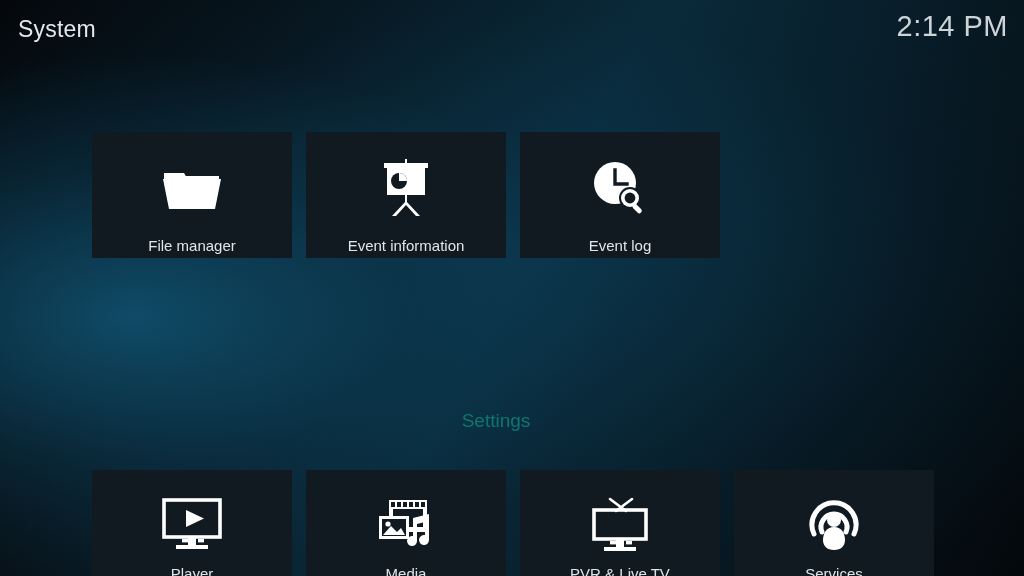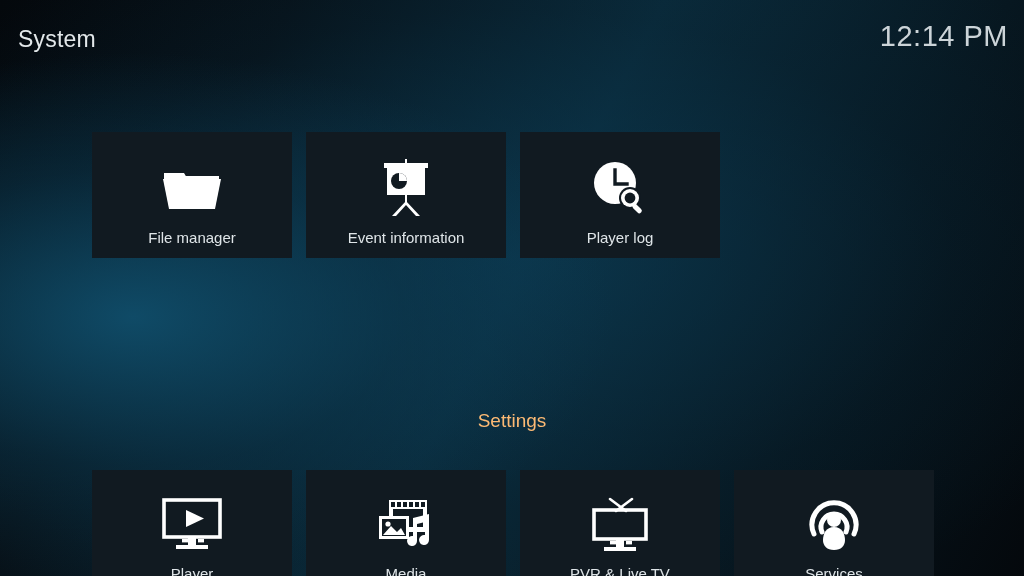--- a/index.html
+++ b/index.html
@@ -21,34 +21,34 @@
     content:""; position:absolute; inset:0;
     background:
       radial-gradient(ellipse 600px 330px at 13% 55%, rgba(16,80,110,0.90) 0%, rgba(12,60,84,0.45) 45%, rgba(8,30,44,0) 80%),
       radial-gradient(ellipse 760px 430px at 50% 45%, rgba(12,62,88,0.60) 0%, rgba(8,40,58,0.22) 58%, rgba(5,20,30,0) 88%),
       linear-gradient(118deg, #04080c 0%, #071118 22%, #0a2a3a 50%, #071720 76%, #04080c 100%);
     z-index:0;
   }
   #screen > * { position:relative; z-index:1; }
 
   
-  .topbar { position:absolute; top:12px; left:0; width:1024px; height:60px; }
+  .topbar { position:absolute; top:2px; left:0; width:1024px; height:60px; }
   .app-title {
     position:absolute; left:18px; top:14px;
     font-size:23px; font-weight:400; color:#e3e8ea; letter-spacing:0.2px;
   }
   .clock {
     position:absolute; right:16px; top:8px;
     font-size:29px; font-weight:300; color:#ccd4d8; letter-spacing:0.5px;
   }
 
   
   .section-label {
-    position:absolute; left:16px; top:224px; width:992px; text-align:center;
-    font-size:19px; color:#fdba74; font-weight:400;
+    position:absolute; left:0; top:224px; width:992px; text-align:center;
+    font-size:19px; color:#0f766e; font-weight:400;
   }
 
   
   .grid { position:absolute; left:92px; }
   .row1 { top:72px; }
   .row2 { top:262px; }
   .grid { display:flex; gap:14px; }
 
   .tile {
     width:200px; background:#111a21;
@@ -61,31 +61,31 @@
   .tile .ico {
     width:72px; height:66px;
     display:flex; align-items:center; justify-content:center;
     color:#ffffff;
   }
   .row1 .tile .ico { height:64px; }
   .tile .lbl {
     margin-top:8px; font-size:15px; color:#dfe5e8; font-weight:400;
     text-align:center; line-height:1.1;
   }
-  .row1 .tile .lbl { margin-top:10px; }
+  .row1 .tile .lbl { margin-top:18px; }
   svg { display:block; }
 </style>
 </head>
 <body>
 
 <div id="screen">
 
   <div class="topbar">
     <div class="app-title">System</div>
-    <div class="clock">12:14 PM</div>
+    <div class="clock">2:14 PM</div>
   </div>
 
   <div class="grid row1">
 
     <div class="tile">
       <div class="ico">
         <svg width="60" height="46" viewBox="0 0 60 46" fill="#fff">
           <path d="M2 8 h20 l3 5 h12 v5 H2 z"></path>
           <path d="M1 14 h58 l-6 30 H7 z"></path>
           <rect x="3" y="11" width="54" height="6"></rect>
@@ -128,21 +128,21 @@
           <circle cx="24" cy="23" r="21"></circle>
           <g stroke="#111a21" stroke-width="3.4" stroke-linecap="square" fill="none">
             <path d="M24 10 V24 H36"></path>
           </g>
           <circle cx="39" cy="38" r="11" fill="#111a21"></circle>
           <circle cx="39" cy="38" r="9" fill="#fff"></circle>
           <circle cx="39" cy="38" r="5.4" fill="#111a21"></circle>
           <rect x="44" y="43" width="11" height="5" rx="2.4" transform="rotate(45 44 43)"></rect>
         </svg>
       </div>
-      <div class="lbl">Player log</div>
+      <div class="lbl">Event log</div>
     </div>
   </div>
 
   <div class="section-label">Settings</div>
 
   <div class="grid row2">
 
     <div class="tile">
       <div class="ico">
         <svg width="64" height="54" viewBox="0 0 64 54" fill="#fff">

